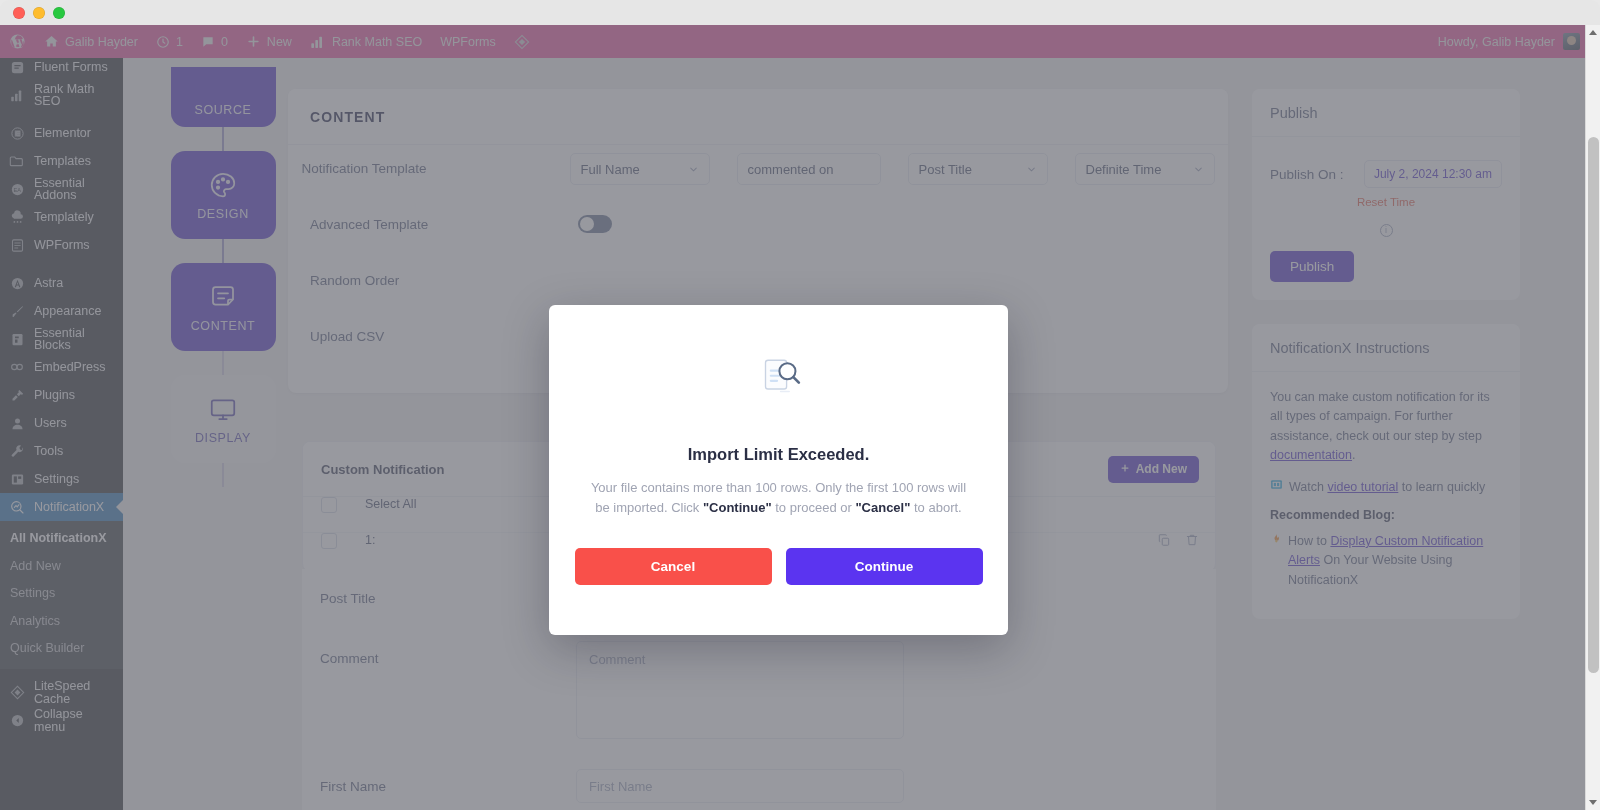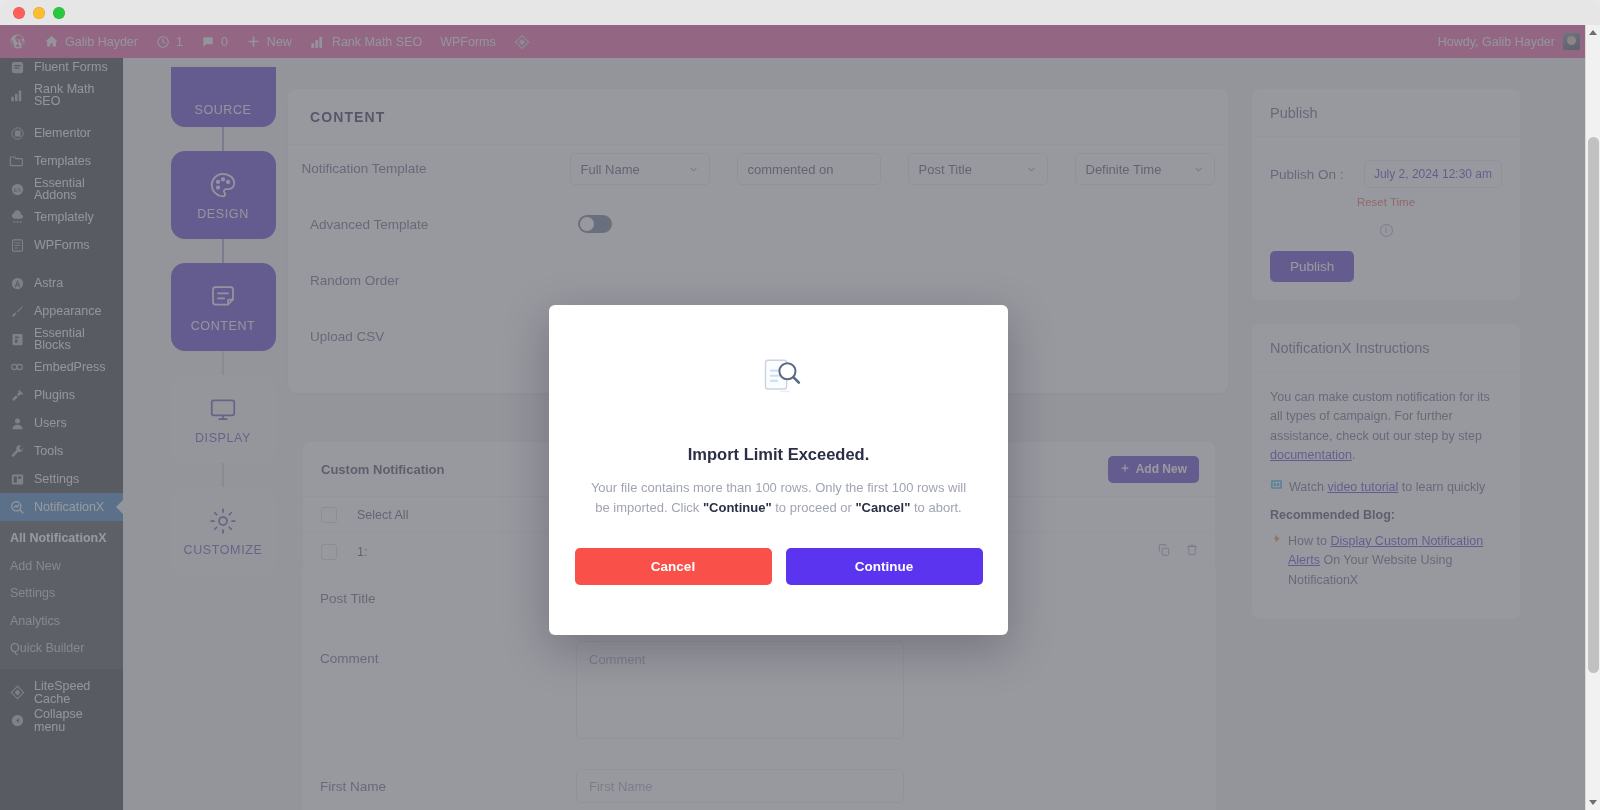--- a/index.html
+++ b/index.html
@@ -168,21 +168,21 @@
     padding: 0 16px 0 18px; background: #fff; border-bottom: 1px solid #eef0f5;
   }
   .cnx-head .t { font-size: 13px; font-weight: bold; color: #2a2f4a; }
   .btn-addnew {
     background: #4527c4; color: #fff; border: none; border-radius: 5px;
     height: 27px; padding: 0 12px; font-size: 12px; font-weight: 600;
     display: inline-flex; align-items: center; gap: 6px;
     font-family: inherit; cursor: pointer;
   }
   .cnx-row {
-    height: 36px; display: flex; align-items: center; gap: 20px;
+    height: 36px; display: flex; align-items: flex-start; gap: 28px;
     padding: 0 16px 0 18px; border-bottom: 1px solid #f0f2f6;
     font-size: 12.5px; color: #3b4463;
   }
   .cbox {
     width: 16px; height: 16px; border: 1px solid #ccd2e0; border-radius: 3px;
     background: #fff; flex: none;
   }
   .cnx-row .grow { flex: 1 1 auto; }
   .rowicons { display: flex; gap: 14px; color: #9099b3; }
 
@@ -604,29 +604,20 @@
       <div class="step inactive">
         <span>
           <svg width="30" height="30" viewBox="0 0 24 24" fill="none" stroke="#4b3fa8" stroke-width="1.4">
             <rect x="3" y="5" width="18" height="12" rx="1.6"></rect>
               <path d="M9 20h6M12 17v3" stroke-linecap="round"></path>
           </svg>
         </span>
         <span class="st-label">DISPLAY</span>
       </div>
       <div class="connector dim"></div>
-      <div class="step inactive">
-        <span>
-          <svg width="30" height="30" viewBox="0 0 24 24" fill="none" stroke="#4b3fa8" stroke-width="1.4">
-            <circle cx="12" cy="12" r="3.2"></circle>
-            <path d="M12 2.6v2.2M12 19.2v2.2M21.4 12h-2.2M4.8 12H2.6M18.6 5.4l-1.6 1.6M7 17l-1.6 1.6M18.6 18.6 17 17M7 7 5.4 5.4" stroke-linecap="round"></path>
-          </svg>
-        </span>
-        <span class="st-label">CUSTOMIZE</span>
-      </div>
     </div>
 
     <div id="panel">
       <div id="panel-head">
         <span class="title">CONTENT</span>
       </div>
 
       <div class="field-row">
         <div class="field-label">Notification Template</div>
         <div class="field-ctl">

